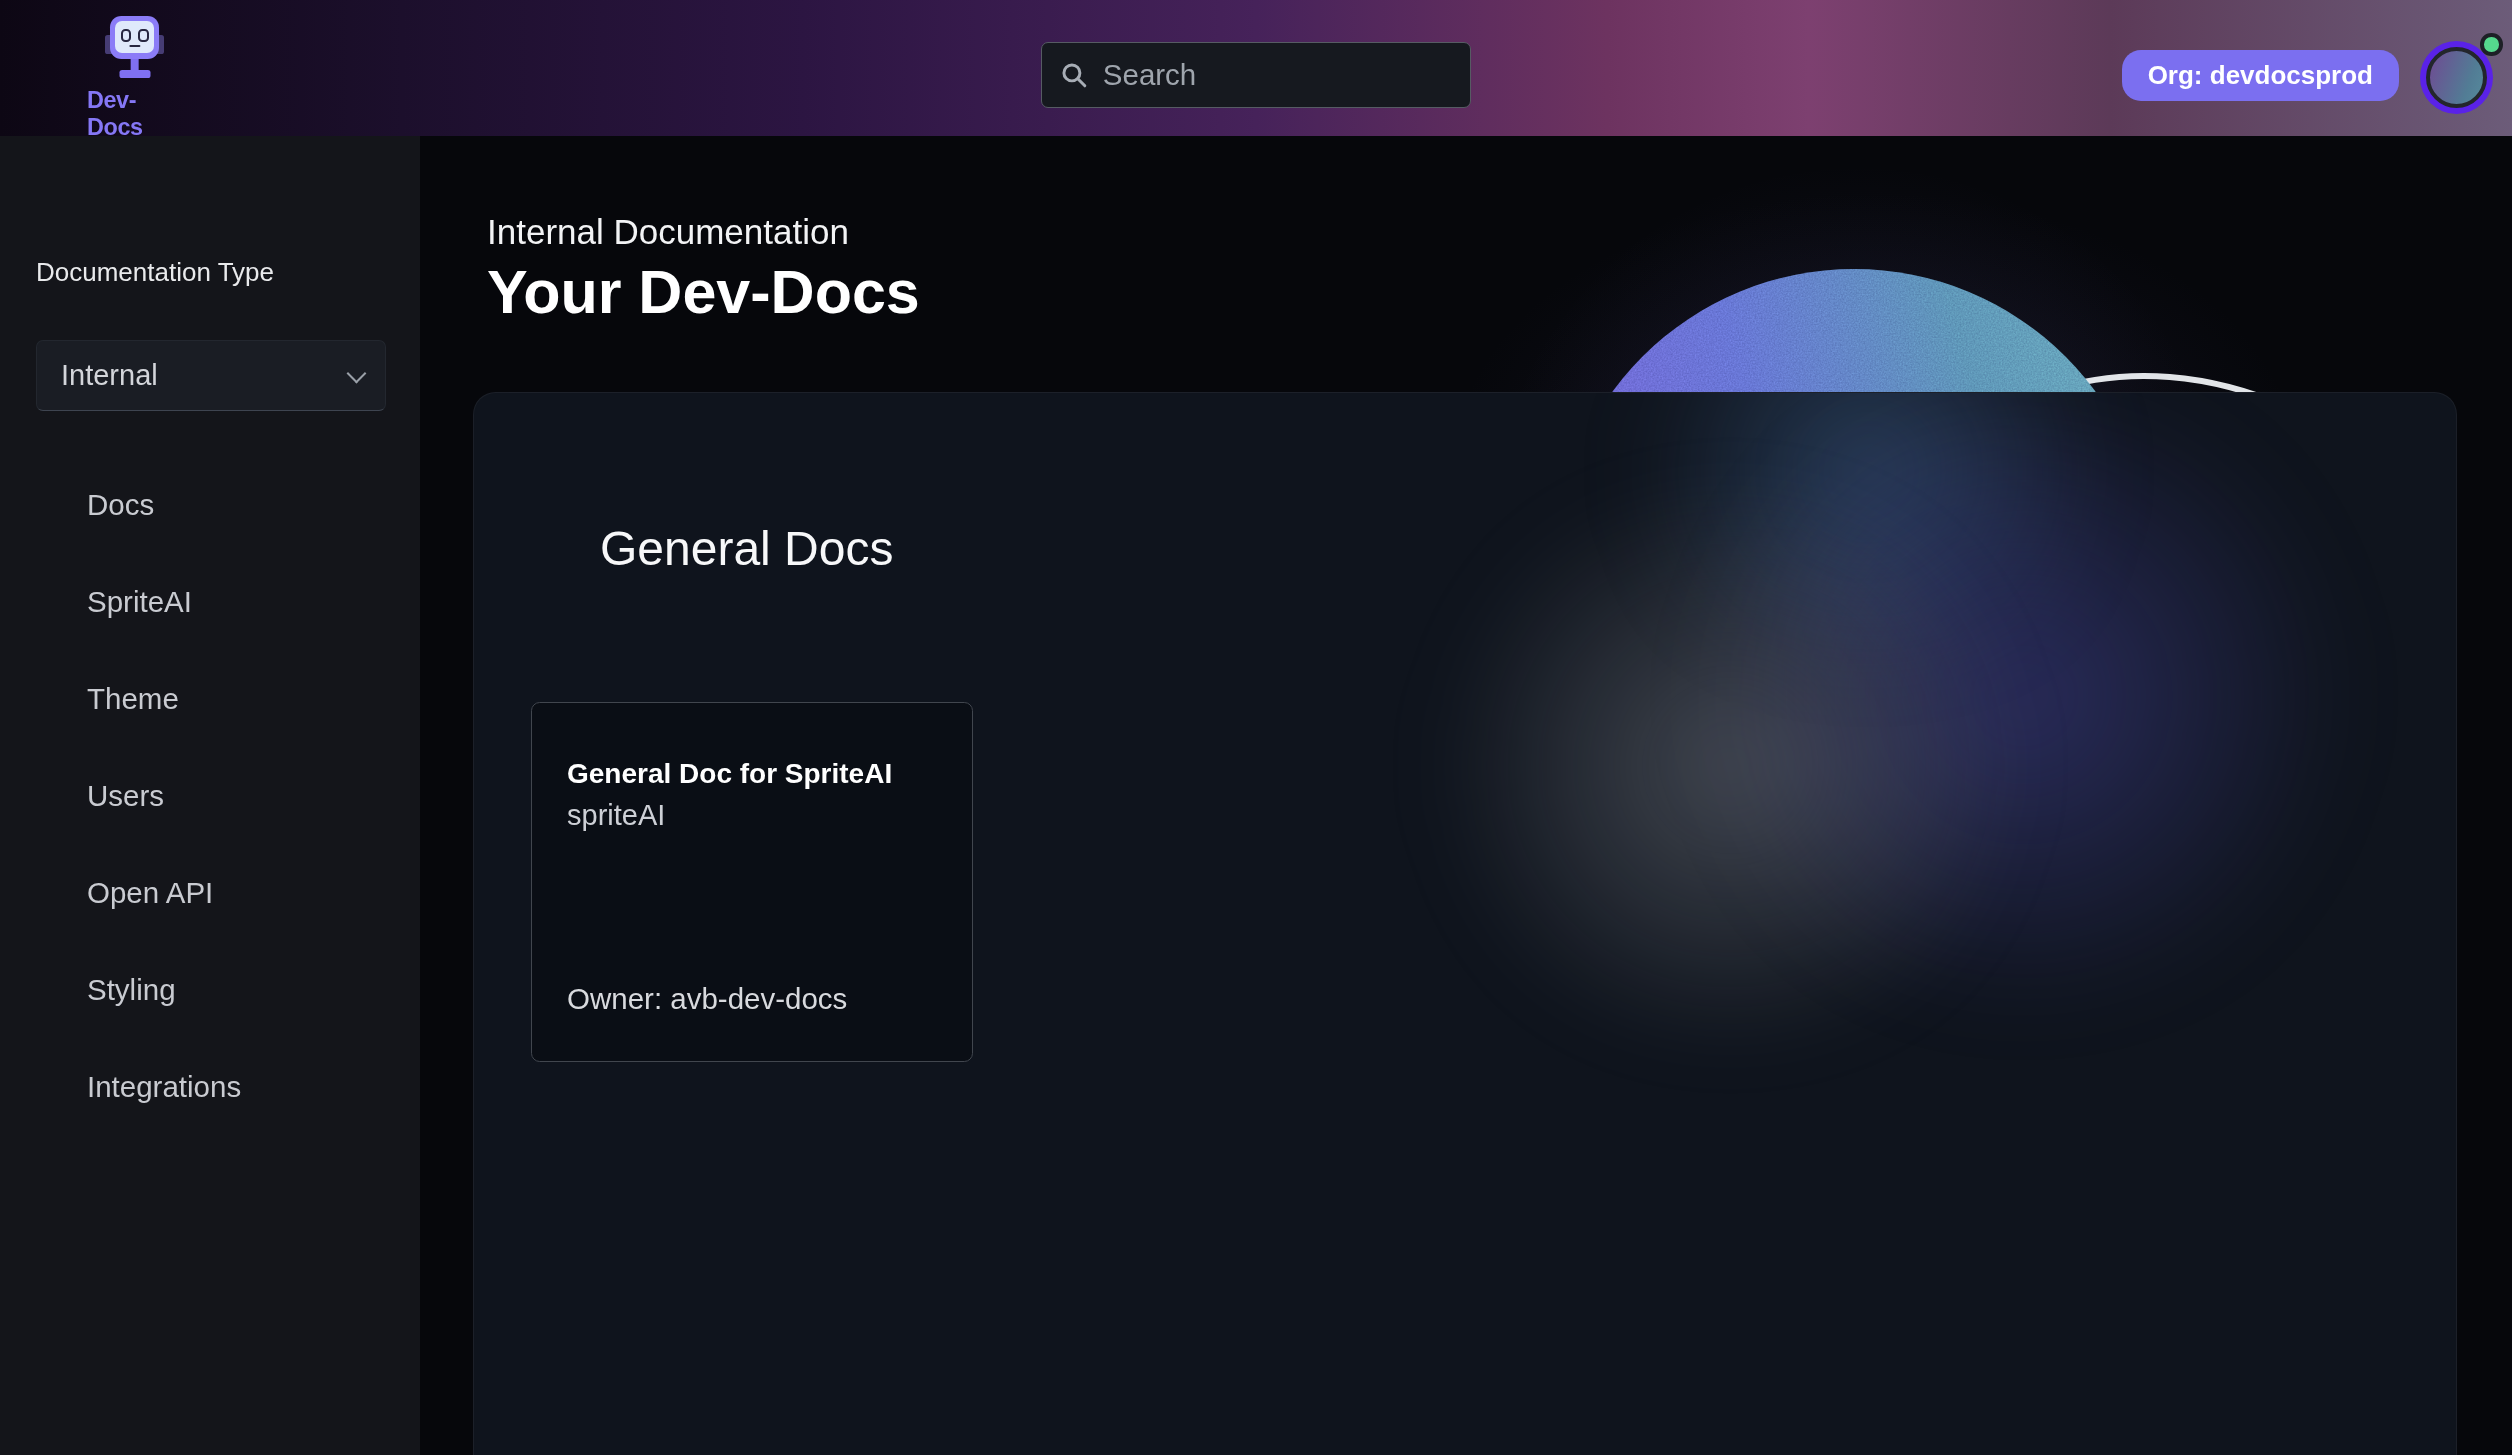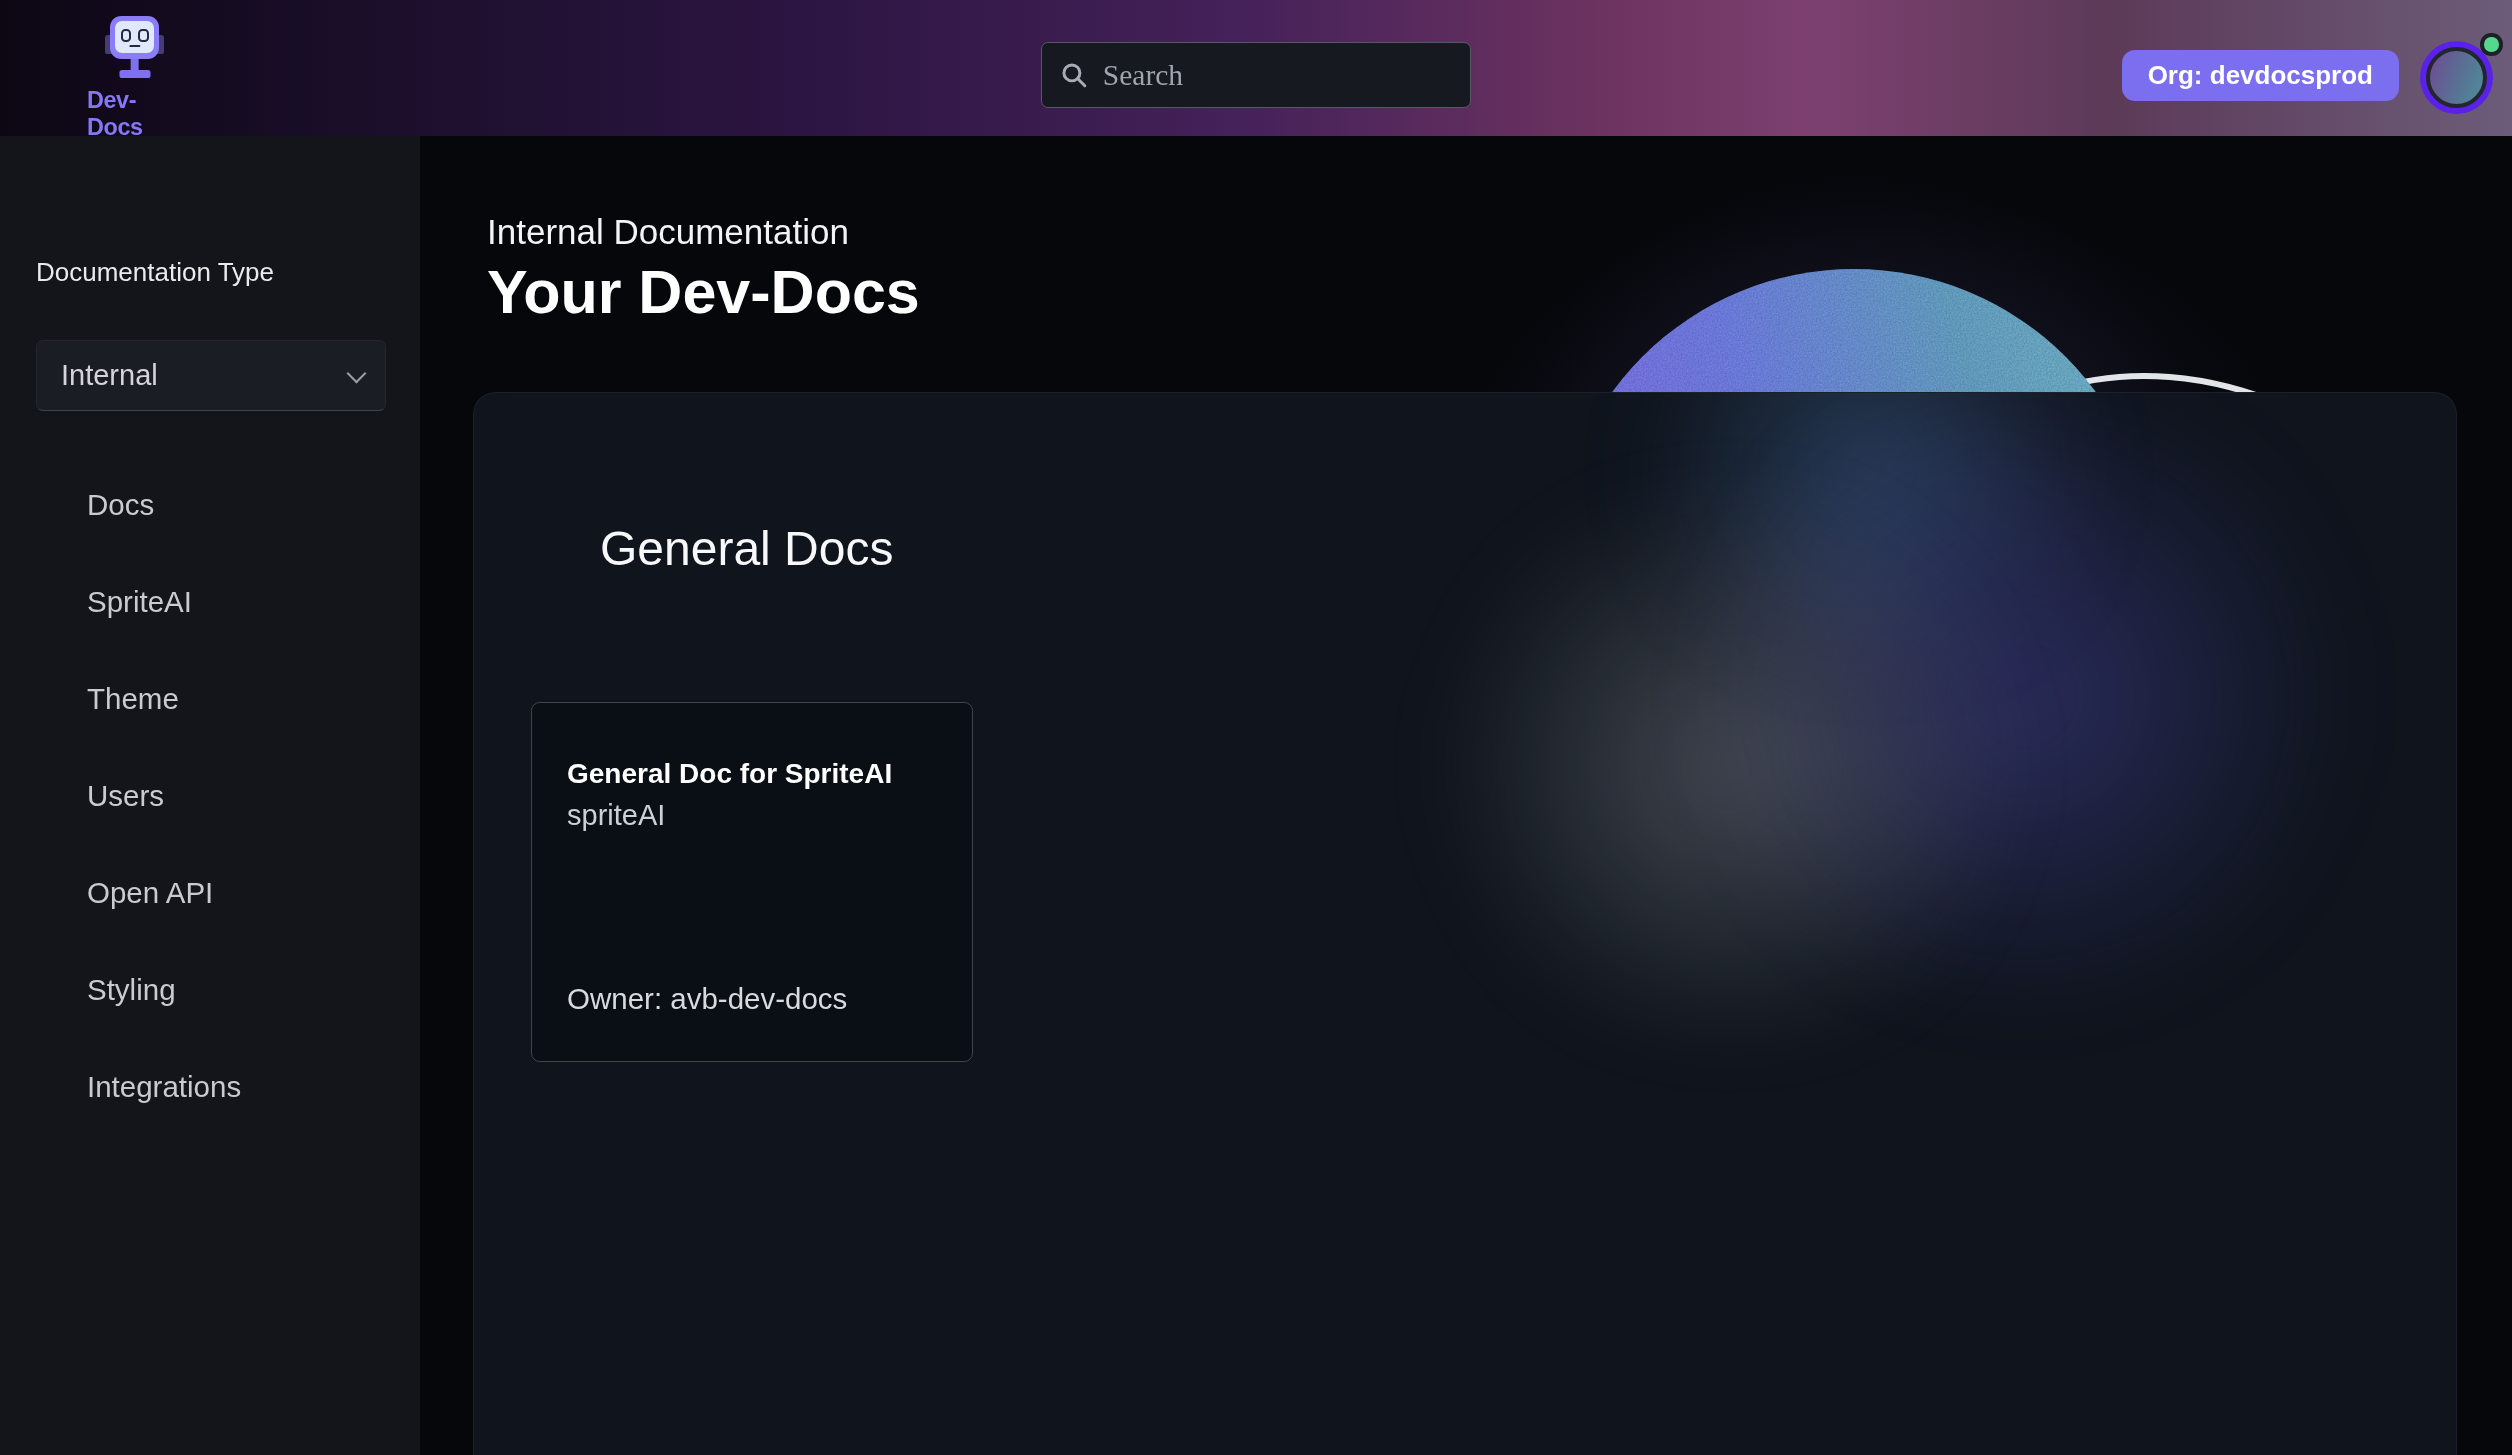--- a/index.html
+++ b/index.html
@@ -34,25 +34,25 @@
   .logo-label { margin-top:3.5px; color:#8577f5; font-size:23.4px; font-weight:700;
                 letter-spacing:-0.4px; }
 
   .search-wrap { position:absolute; left:50%; top:42px; transform:translateX(-50%);
                  width:430px; height:66px; background:#16191f;
                  border:1.7px solid #565b63; border-radius:7px;
                  display:flex; align-items:center; padding:0 17.3px; }
   .search-wrap svg { flex:0 0 auto; }
   .search-input { flex:1; margin-left:14px; background:transparent; border:none;
                   outline:none; color:#4d7c0f; font-size:29.5px;
-                  font-family:Liberation Serif, serif; }
+                  font-family:Liberation Sans, sans-serif; }
   .search-input::placeholder { color:#9fa5ad; }
 
   .org-btn { position:absolute; right:113px; top:50px; height:51px; padding:0 26px;
-             background:#7b6ff0; border:none; border-radius:13px; color:#ffffff;
+             background:#7b6ff0; border:none; border-radius:19px; color:#ffffff;
              font-size:26px; font-weight:700; font-family:inherit; cursor:pointer; }
   .avatar { position:absolute; right:19px; top:41px; width:73px; height:73px;
             border-radius:50%; background:#5a22e8; padding:6px; cursor:pointer; }
   .avatar-inner { width:100%; height:100%; border-radius:50%;
                   border:4.3px solid #23262c;
                   background:linear-gradient(110deg,#6b5193 10%,#527c95 70%,#55889b 95%); }
   .status-dot { position:absolute; right:9.5px; top:33px; width:22.5px; height:22.5px;
                 border-radius:50%; background:#55d88d; border:4.3px solid #1d2026; z-index:41; }
 
   

